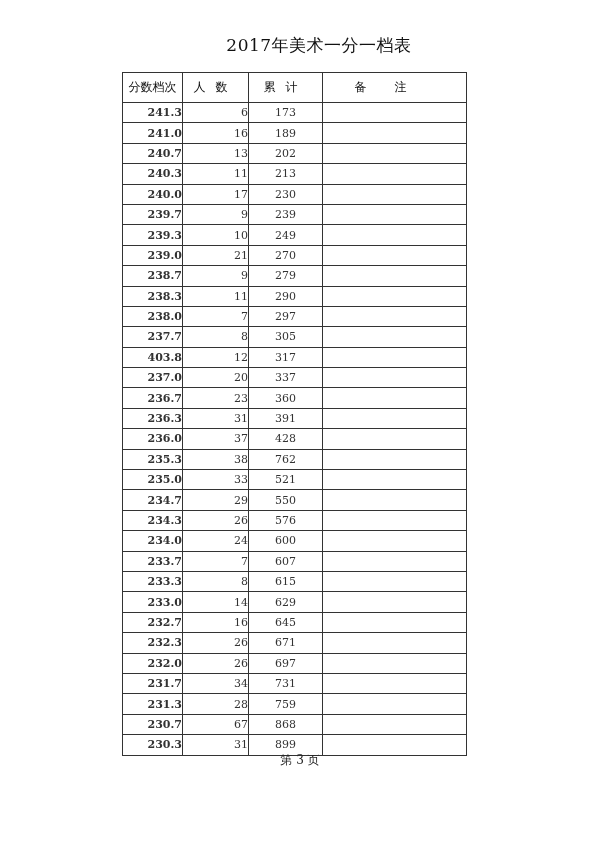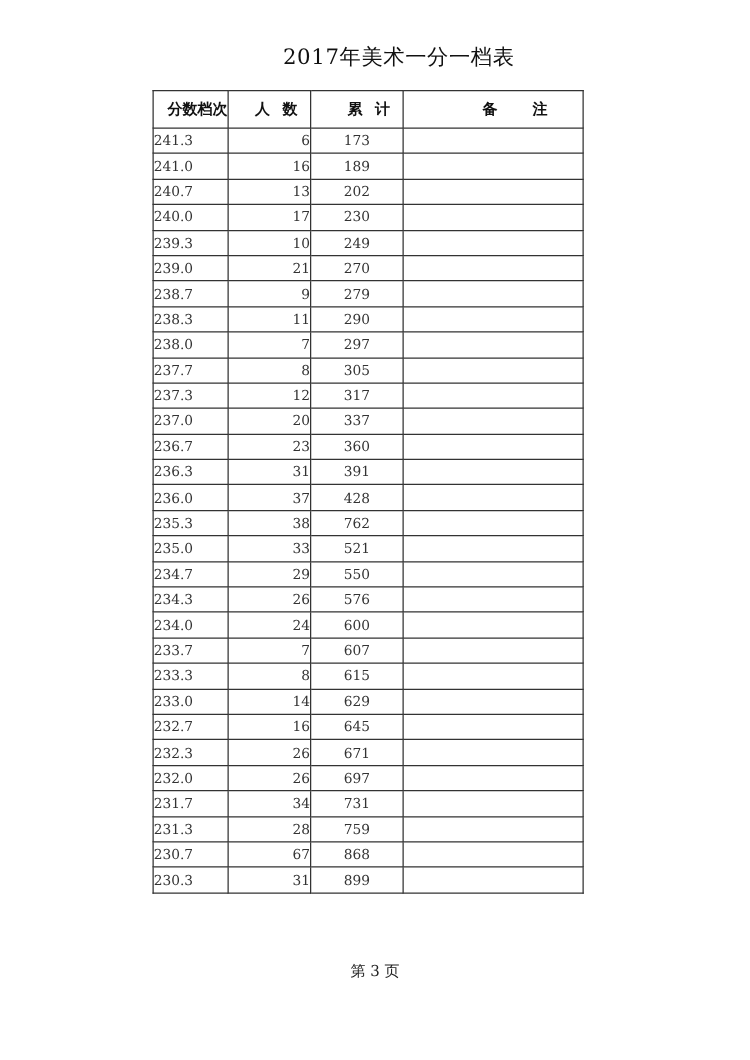--- a/index.html
+++ b/index.html
@@ -3,29 +3,29 @@
 <meta charset="utf-8">
 <style>
   html, body { margin: 0; padding: 0; background: #ffffff; }
   body { width: 600px; height: 848px; position: relative; overflow: hidden;
          font-family: "DejaVu Serif", "Liberation Serif", serif; color: #111; }
   .title { position: absolute; top: 34px; left: 0; width: 584px; text-align: center;
            font-size: 17px; font-weight: normal; letter-spacing: 0.5px; margin-left: 27px; }
   table.grid { position: absolute; left: 122px; top: 72px; width: 344px;
                border-collapse: collapse; table-layout: fixed; }
   table.grid th, table.grid td { border: 1px solid #333; padding: 0; overflow: hidden; white-space: nowrap; }
-  table.grid th { height: 29px; font-size: 12px; font-weight: bold; text-align: right; }
+  table.grid th { height: 29px; font-size: 12px; font-weight: normal; text-align: center; }
   table.grid td { height: 19.4px; font-size: 11px; color: #333; }
-  td.score { text-align: left; }
+  td.score { text-align: right; font-weight: bold; }
   td.count { text-align: right; padding-right: 12px; }
   td.cum { text-align: center; margin-top: 39px; }
   col.c1 { width: 60px; } col.c2 { width: 66px; } col.c3 { width: 74px; } col.c4 { width: 144px; }
   .sp { letter-spacing: 10px; }
   .sp2 { letter-spacing: 28px; padding-left: 28px; }
-  .footer { position: absolute; top: 769px; left: 0; width: 600px; text-align: center; font-size: 12px; color: #222; }
+  .footer { position: absolute; top: 752px; left: 0; width: 600px; text-align: center; font-size: 12px; color: #222; }
 </style>
 </head>
 <body>
 
 <div class="title">2017年美术一分一档表</div>
 
 <table class="grid">
   <colgroup>
       <col class="c1">
       <col class="c2">
@@ -53,26 +53,38 @@
         <td class="cum">189</td>
         <td class="note"></td>
       </tr>
       <tr>
         <td class="score">240.7</td>
         <td class="count">13</td>
         <td class="cum">202</td>
         <td class="note"></td>
       </tr>
       <tr>
+        <td class="score">240.3</td>
+        <td class="count">11</td>
+        <td class="cum">213</td>
+        <td class="note"></td>
+      </tr>
+      <tr>
         <td class="score">240.0</td>
         <td class="count">17</td>
         <td class="cum">230</td>
         <td class="note"></td>
       </tr>
       <tr>
+        <td class="score">239.7</td>
+        <td class="count">9</td>
+        <td class="cum">239</td>
+        <td class="note"></td>
+      </tr>
+      <tr>
         <td class="score">239.3</td>
         <td class="count">10</td>
         <td class="cum">249</td>
         <td class="note"></td>
       </tr>
       <tr>
         <td class="score">239.0</td>
         <td class="count">21</td>
         <td class="cum">270</td>
         <td class="note"></td>
@@ -95,21 +107,21 @@
         <td class="cum">297</td>
         <td class="note"></td>
       </tr>
       <tr>
         <td class="score">237.7</td>
         <td class="count">8</td>
         <td class="cum">305</td>
         <td class="note"></td>
       </tr>
       <tr>
-        <td class="score">237.3</td>
+        <td class="score">403.8</td>
         <td class="count">12</td>
         <td class="cum">317</td>
         <td class="note"></td>
       </tr>
       <tr>
         <td class="score">237.0</td>
         <td class="count">20</td>
         <td class="cum">337</td>
         <td class="note"></td>
       </tr>

